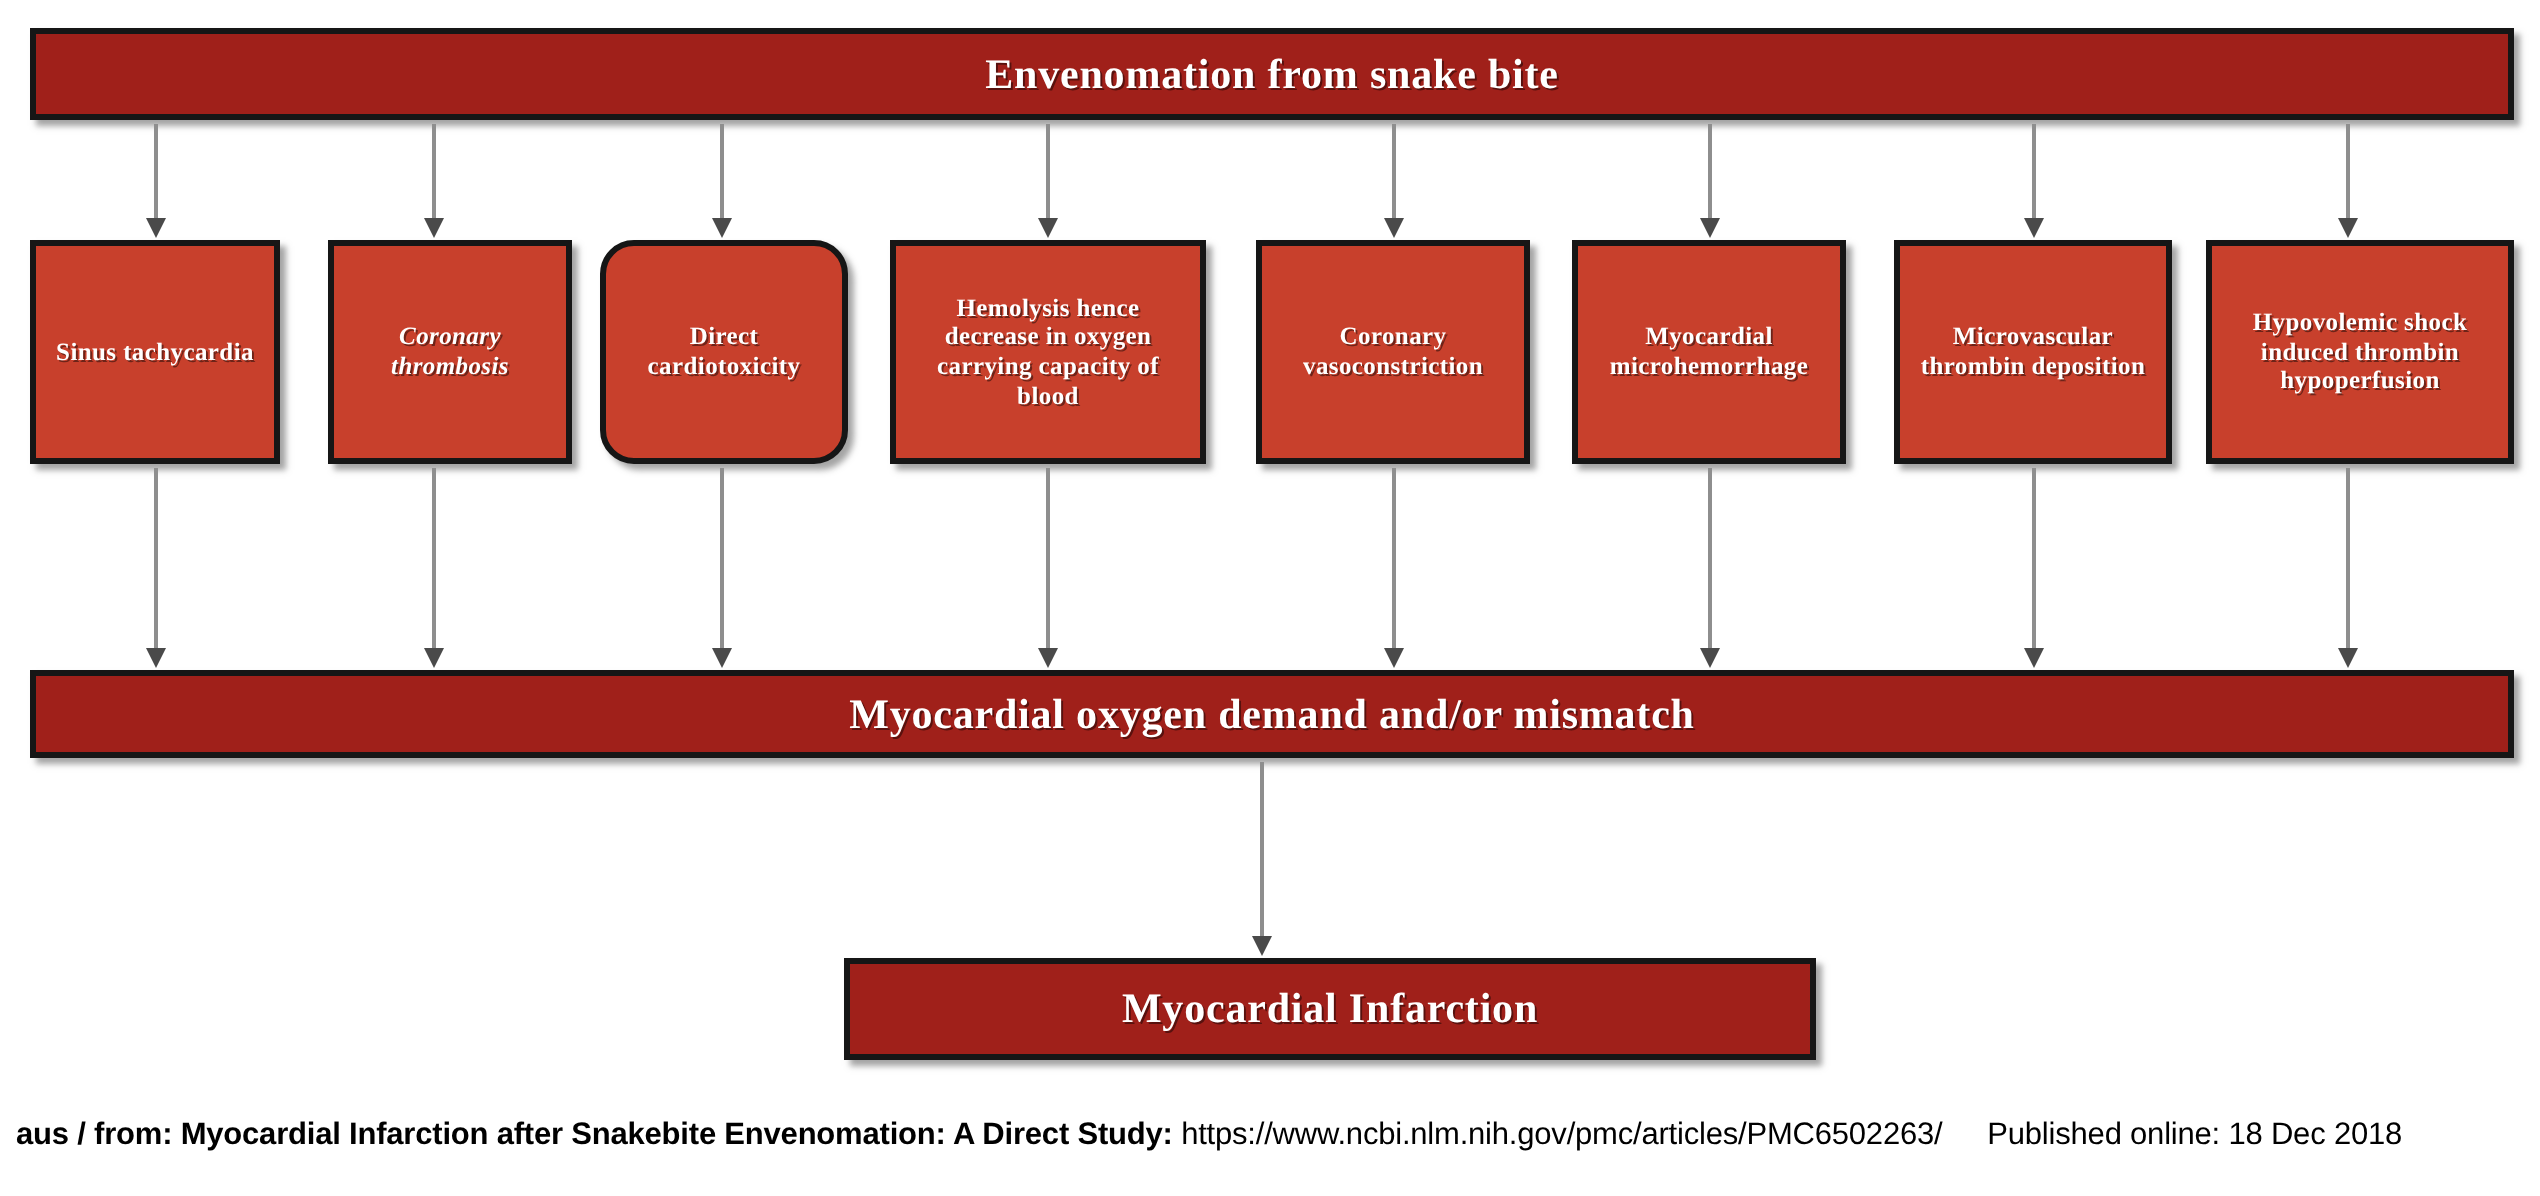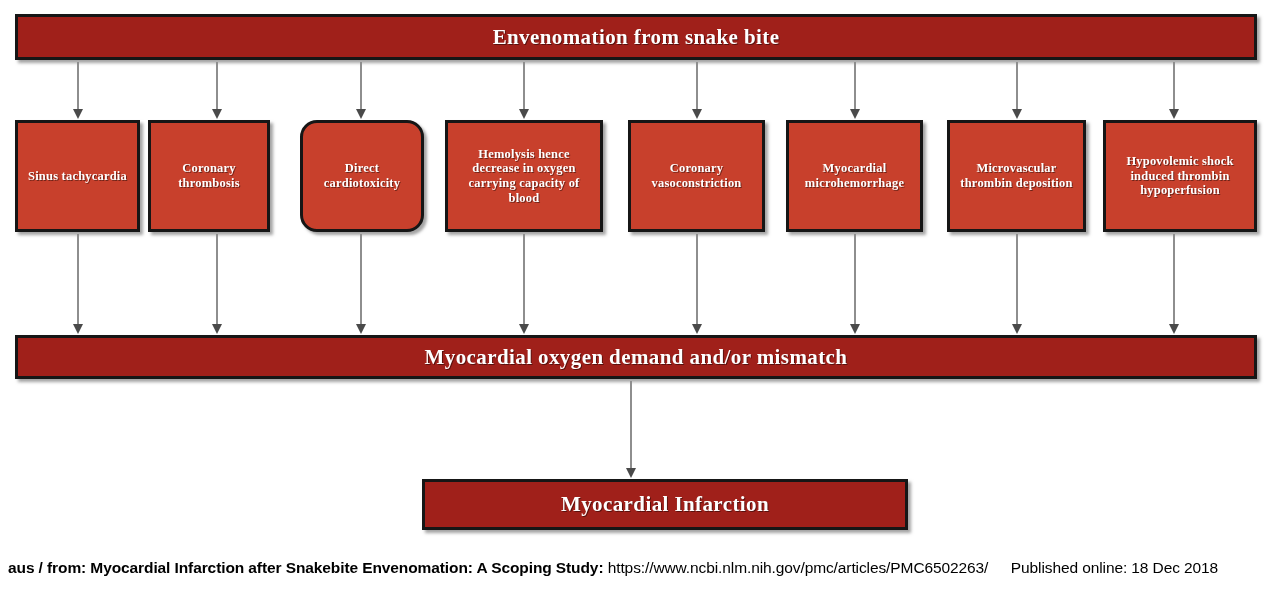--- a/index.html
+++ b/index.html
@@ -48,21 +48,21 @@
     font-size: 12.5px;
   }
 
   
   #node-top      { left: 15px;  top: 14px;  width: 1242px; height: 46px; }
   #node-mid-bar  { left: 15px;  top: 335px; width: 1242px; height: 44px; }
   #node-bottom   { left: 422px; top: 479px; width: 486px; height: 51px; text-align: center; }
 
   .r1 { top: 120px; height: 112px; }
   #node-r1-0 { left: 15px;   width: 125px; }
-  #node-r1-1 { left: 148px;  width: 122px; }
+  #node-r1-1 { left: 164px;  width: 122px; font-style: italic; }
   #node-r1-2 { left: 300px;  width: 124px; border-radius: 17px; }
   #node-r1-3 { left: 445px;  width: 158px; }
   #node-r1-4 { left: 628px;  width: 137px; }
   #node-r1-5 { left: 786px;  width: 137px; }
   #node-r1-6 { left: 947px;  width: 139px; }
   #node-r1-7 { left: 1103px; width: 154px; }
 
   
   .arrow {
     position: absolute;
@@ -157,19 +157,19 @@
     <span>Myocardial oxygen demand and/or mismatch</span>
   </div>
 
   <div class="arrow a-final"></div>
 
   <div class="node bar" id="node-bottom">
     <span>Myocardial Infarction</span>
   </div>
 
   <div id="caption">
-    <span class="strong">aus / from: Myocardial Infarction after Snakebite Envenomation: A Scoping Study:</span>
+    <span class="strong">aus / from: Myocardial Infarction after Snakebite Envenomation: A Direct Study:</span>
     <span class="light">https://www.ncbi.nlm.nih.gov/pmc/articles/PMC6502263/</span>
     <span class="gap"></span>
     <span class="light">Published online: 18 Dec 2018</span>
   </div>
 
 </div>
 
 </body></html>

